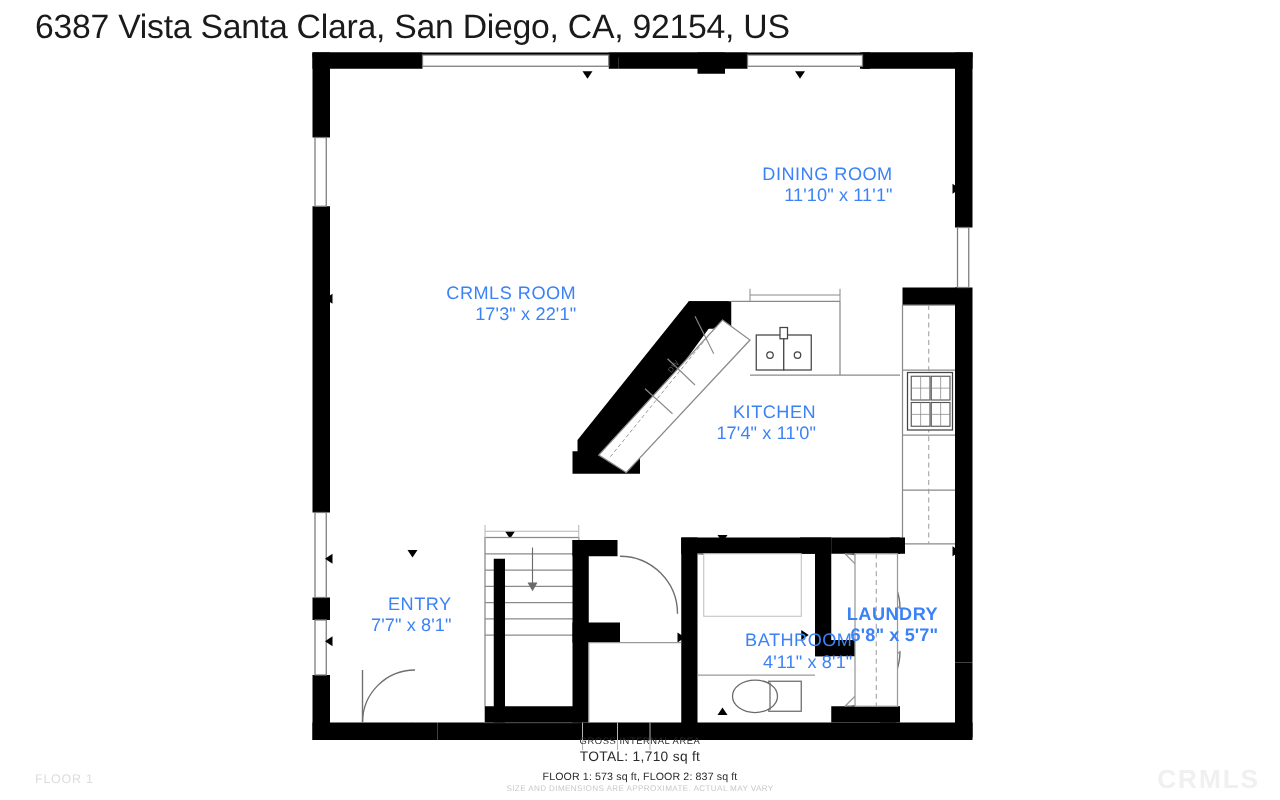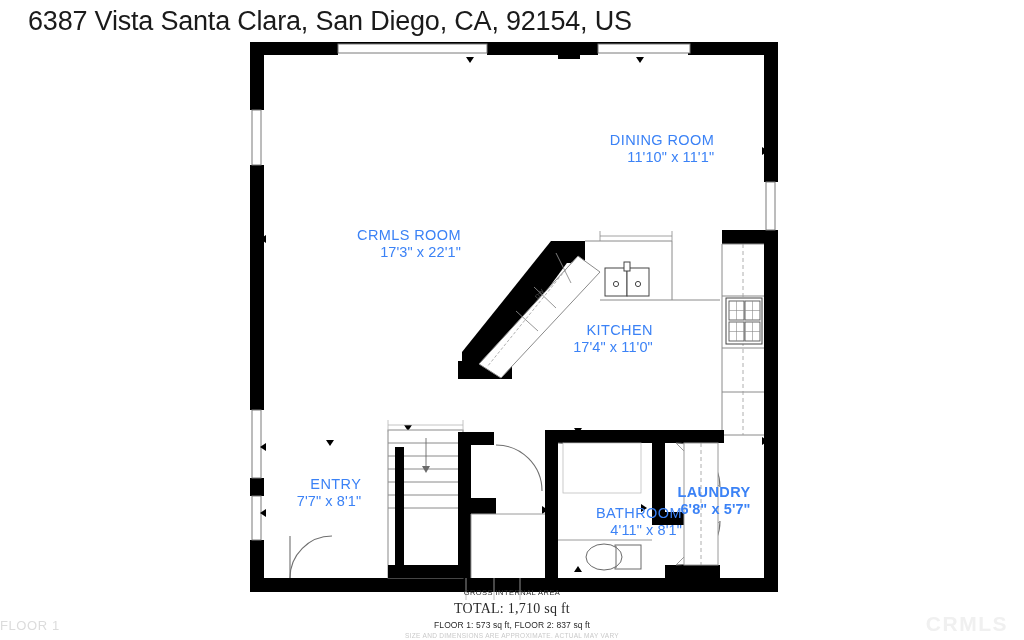--- a/index.html
+++ b/index.html
@@ -48,27 +48,27 @@
     letter-spacing: 0.1px;
   }
   #footer {
     position: absolute;
     left: 0; top: 588px;
     width: 1024px;
     text-align: center;
     color: #2a2a2a;
   }
   #footer .f1 { font-size: 7.5px; letter-spacing: 0.45px; line-height: 1.45; }
-  #footer .f2 { font-size: 14px; letter-spacing: 0.25px; line-height: 1.45; font-family: Liberation Serif, serif; }
+  #footer .f2 { font-size: 11px; letter-spacing: 0.25px; line-height: 1.45; }
   #footer .f3 { font-size: 8.5px; letter-spacing: 0.1px; line-height: 1.45; }
   #footer .f4 { font-size: 6.5px; letter-spacing: 0.3px; line-height: 1.6; color: #c9c9c9; }
   #floor-tag {
     position: absolute;
-    left: 0; top: 618px;
-    font-size: 13px;
+    left: 28px; top: 618px;
+    font-size: 10px;
     color: #dcdcdc;
     letter-spacing: 0.6px;
   }
   #watermark {
     position: absolute;
     right: 16px; top: 612px;
     font-size: 21px;
     font-weight: 700;
     color: #f0f0f0;
     letter-spacing: 1.5px;

